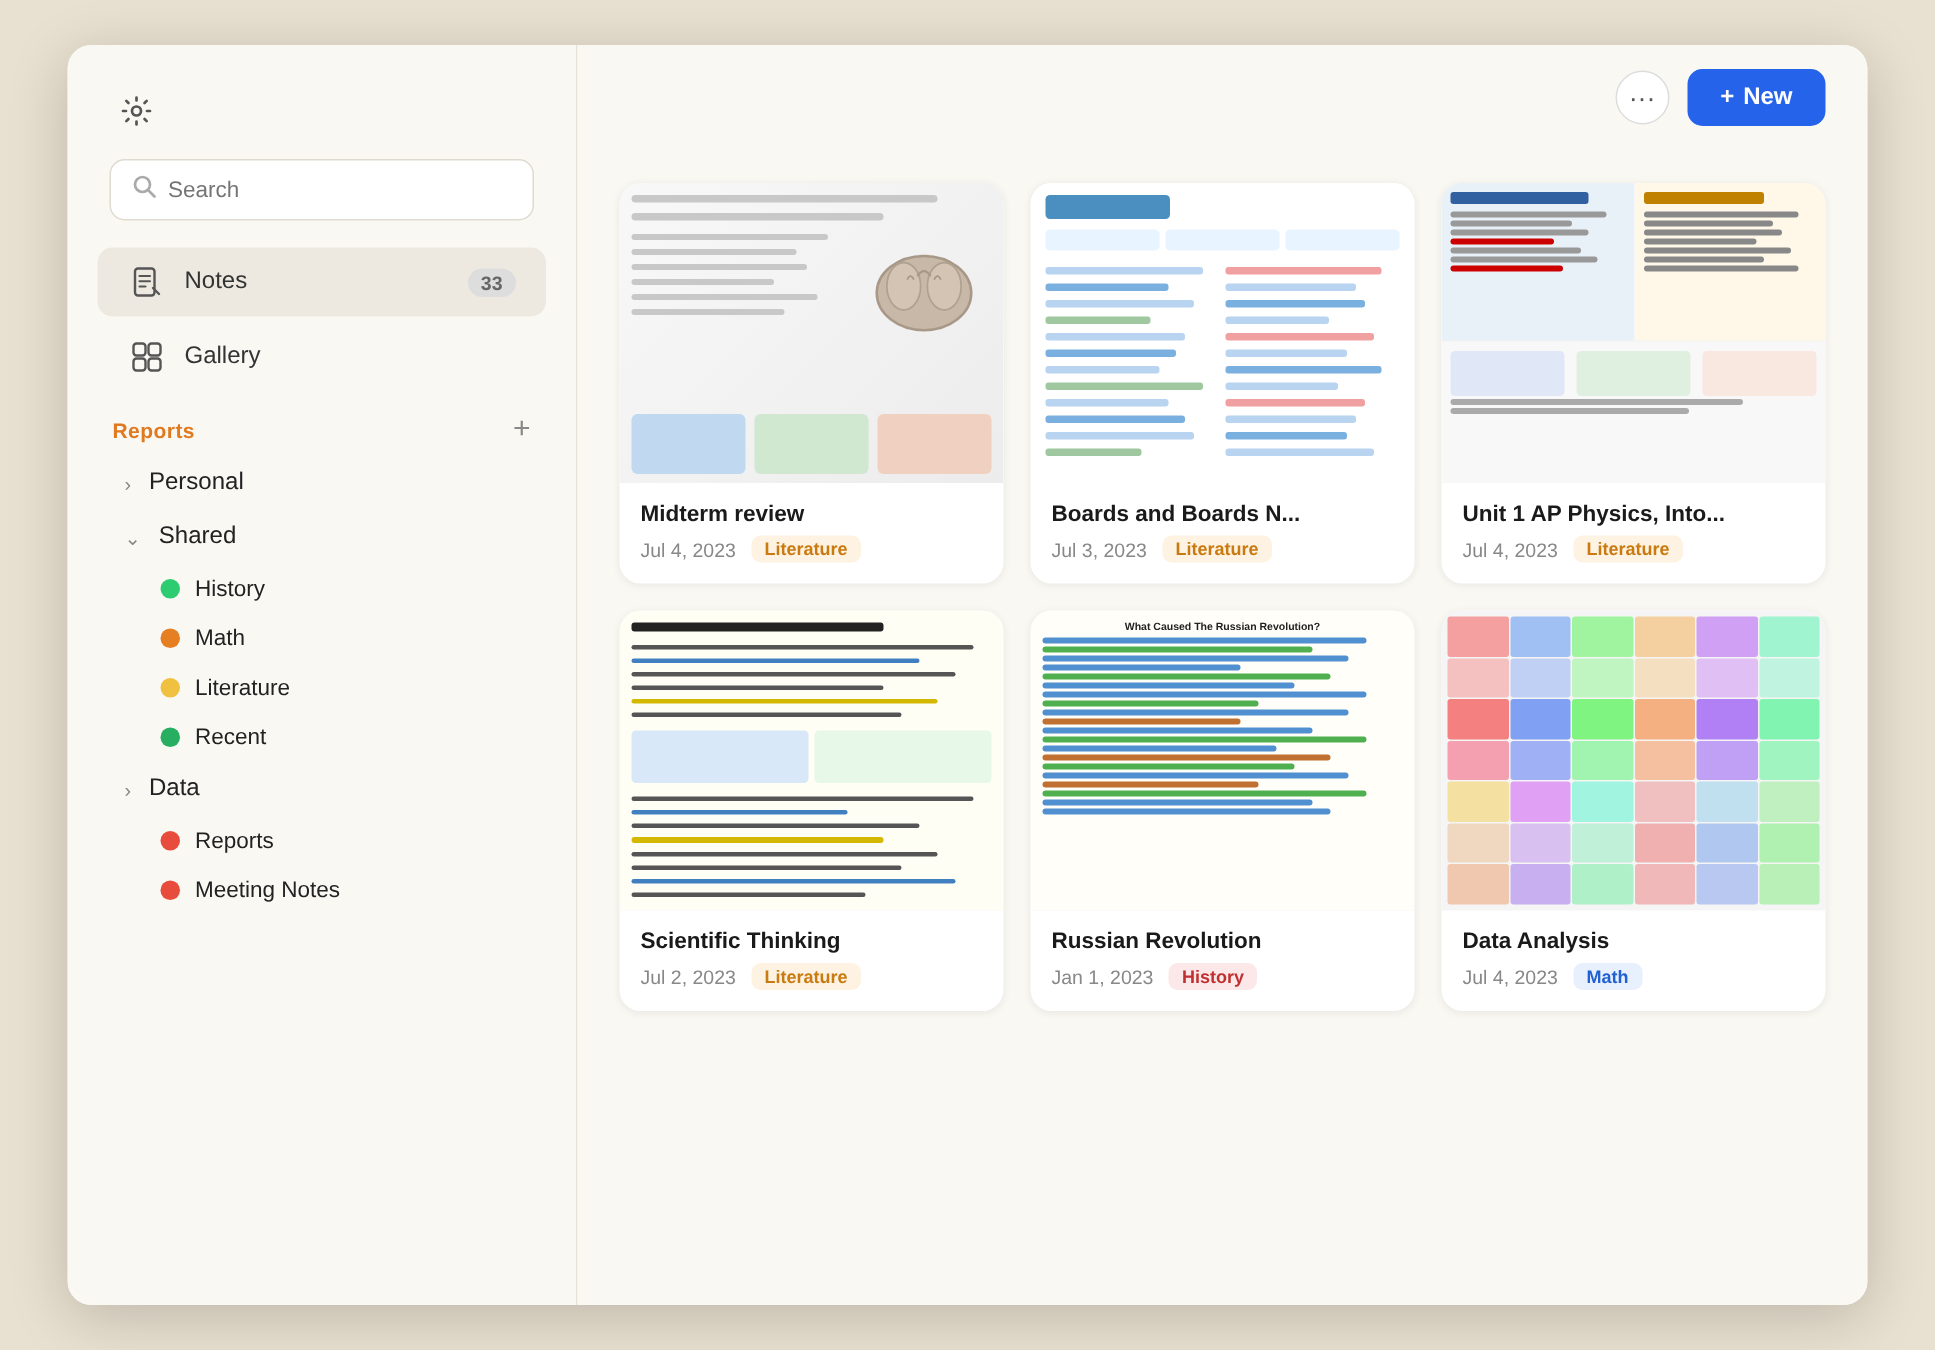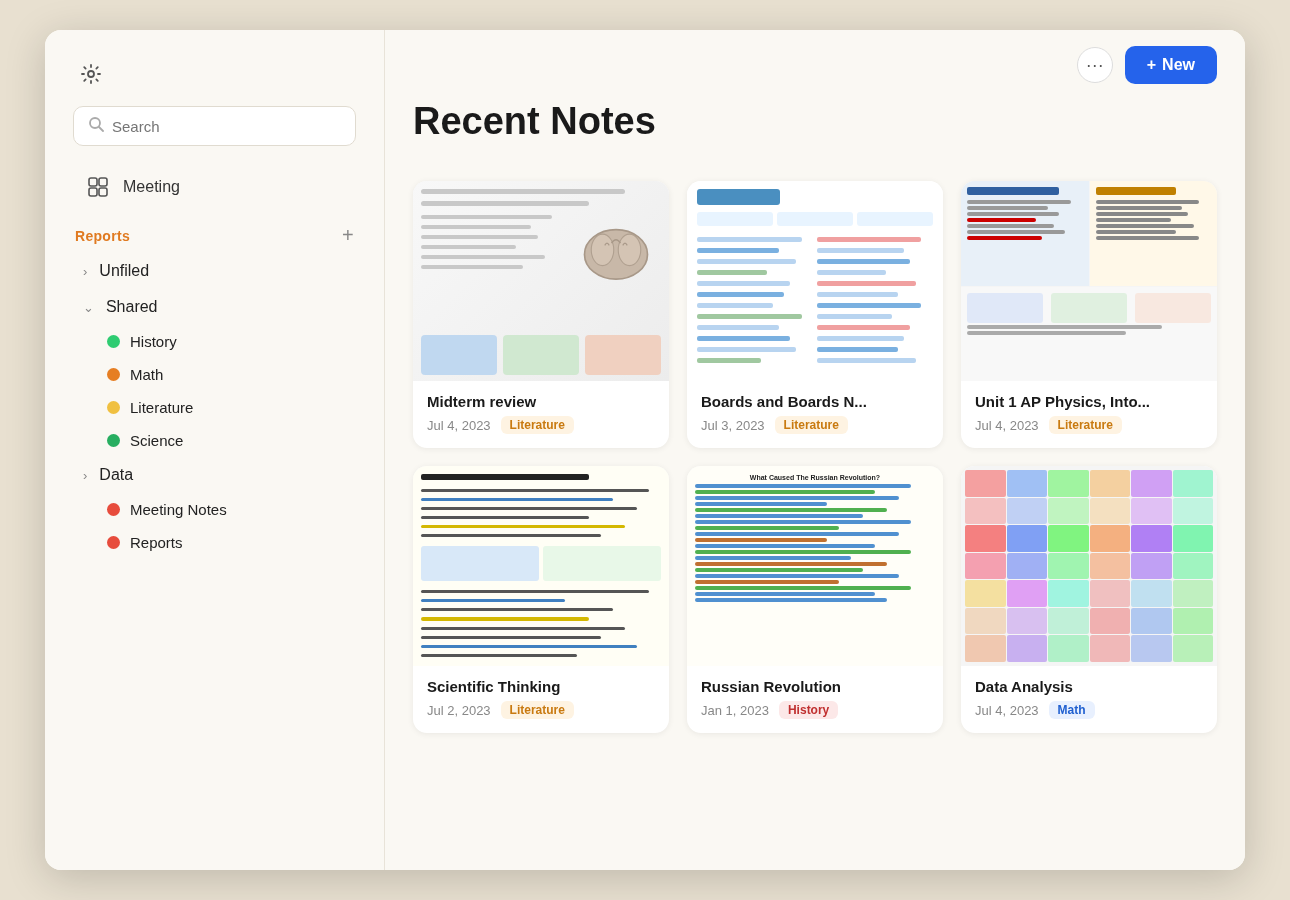--- a/index.html
+++ b/index.html
@@ -383,41 +383,54 @@
     <div class="search-bar">
       <span class="search-icon-svg">
         <svg width="16" height="16" viewBox="0 0 16 16" fill="none">
           <circle cx="7" cy="7" r="5" stroke="#aaa" stroke-width="1.8"></circle>
           <line x1="11" y1="11" x2="15" y2="15" stroke="#aaa" stroke-width="1.8" stroke-linecap="round"></line>
         </svg>
       </span>
       <input type="text" placeholder="Search" style="">
     </div>
 
+    <div class="nav-item active">
+      <span class="nav-icon">
+        <svg width="22" height="22" viewBox="0 0 22 22" fill="none">
+          <rect x="3" y="2" width="13" height="18" rx="2" stroke="#555" stroke-width="1.6"></rect>
+          <line x1="6" y1="7" x2="13" y2="7" stroke="#555" stroke-width="1.4" stroke-linecap="round"></line>
+          <line x1="6" y1="10.5" x2="13" y2="10.5" stroke="#555" stroke-width="1.4" stroke-linecap="round"></line>
+          <line x1="6" y1="14" x2="10" y2="14" stroke="#555" stroke-width="1.4" stroke-linecap="round"></line>
+          <path d="M15 15l4 4" stroke="#555" stroke-width="1.6" stroke-linecap="round"></path>
+        </svg>
+      </span>
+      <span>Notes</span>
+      <span class="badge">33</span>
+    </div>
 
     <div class="nav-item">
       <span class="nav-icon">
         <svg width="22" height="22" viewBox="0 0 22 22" fill="none">
           <rect x="2" y="2" width="8" height="8" rx="2" stroke="#555" stroke-width="1.6"></rect>
           <rect x="12" y="2" width="8" height="8" rx="2" stroke="#555" stroke-width="1.6"></rect>
           <rect x="2" y="12" width="8" height="8" rx="2" stroke="#555" stroke-width="1.6"></rect>
           <rect x="12" y="12" width="8" height="8" rx="2" stroke="#555" stroke-width="1.6"></rect>
         </svg>
       </span>
-      <span>Meeting</span>
+      <span>Gallery</span>
     </div>
 
     <div class="subjects-header">
       <span>Reports</span>
       <span class="add-btn">+</span>
     </div>
 
     <div class="subject-item">
       <span class="chevron">›</span>
-      <span>Unfiled</span>
+      <span>Personal</span>
     </div>
 
     <div class="subject-item">
       <span class="chevron">⌄</span>
       <span>Shared</span>
     </div>
 
     <div class="sub-item">
       <span class="dot" style="background:#2ecc71;"></span>
       <span>History</span>
@@ -428,52 +441,51 @@
       <span>Math</span>
     </div>
 
     <div class="sub-item">
       <span class="dot" style="background:#f0c040;"></span>
       <span>Literature</span>
     </div>
 
     <div class="sub-item">
       <span class="dot" style="background:#27ae60;"></span>
-      <span>Science</span>
+      <span>Recent</span>
     </div>
 
     <div class="subject-item">
       <span class="chevron">›</span>
       <span>Data</span>
     </div>
 
     <div class="sub-item">
       <span class="dot" style="background:#e74c3c;"></span>
-      <span>Meeting Notes</span>
+      <span>Reports</span>
     </div>
 
     <div class="sub-item">
       <span class="dot" style="background:#e74c3c;"></span>
-      <span>Reports</span>
+      <span>Meeting Notes</span>
     </div>
   </div>
 
   <div class="main-content">
 
     <div class="topbar">
       <button class="more-btn">
         <span>···</span>
       </button>
       <button class="new-btn">
         <span>+</span>
         <span>New</span>
       </button>
     </div>
 
-    <div class="page-title">Recent Notes</div>
 
 
     <div class="notes-grid">
 
       <div class="note-card">
         <div class="note-thumbnail">
           <div class="brain-svg-area">
             <div class="thumb-text-line" style="width:85%;"></div>
             <div class="thumb-text-line" style="width:70%;"></div>
             <div style="display:flex;gap:4px;align-items:flex-start;flex:1;">

